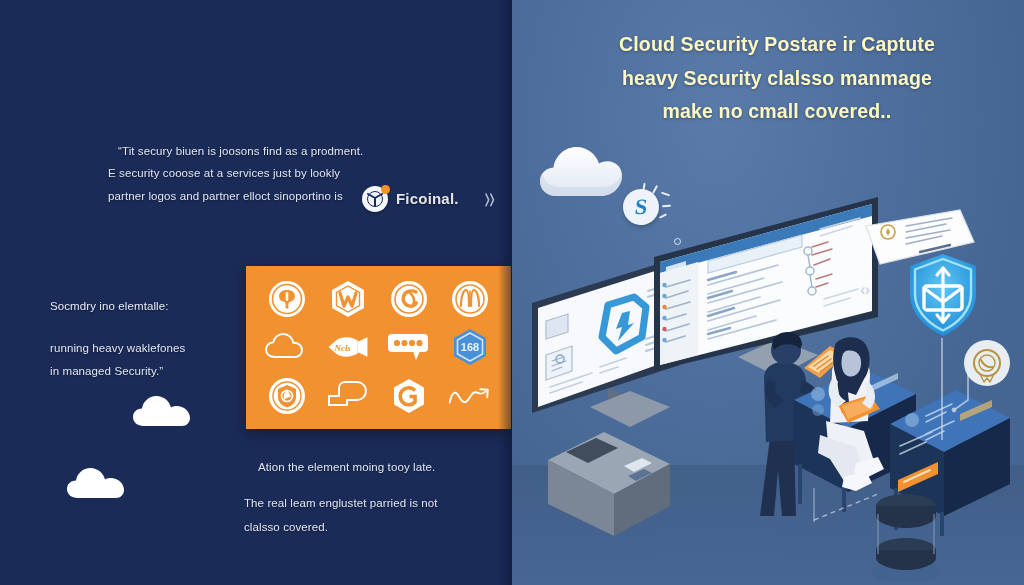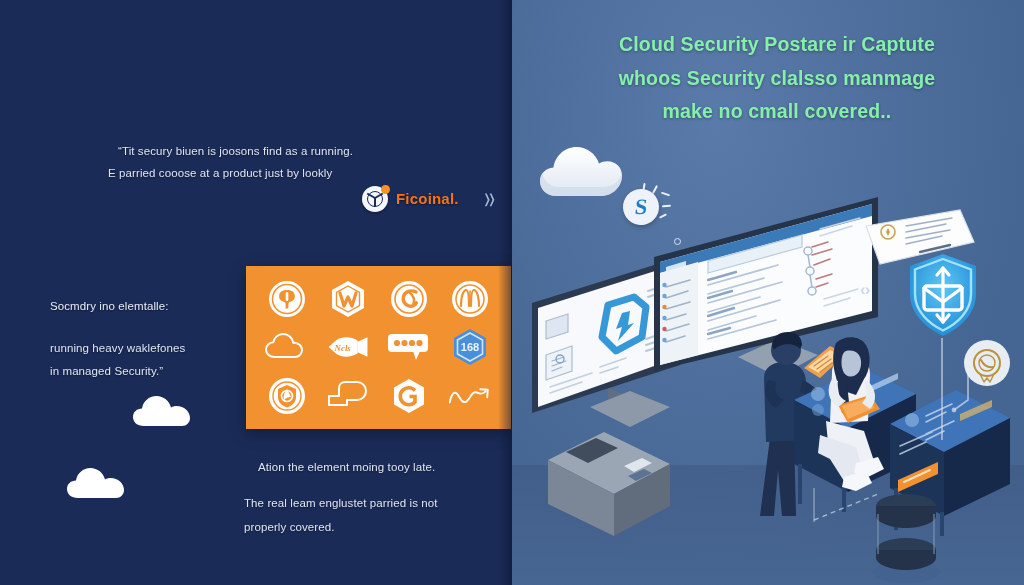--- a/index.html
+++ b/index.html
@@ -64,21 +64,21 @@
   #inline-badge .ring {
     position: absolute; left: 5px; top: 5px; right: 5px; bottom: 5px;
     border: 1.6px solid #1b2b58; border-radius: 50%;
   }
   #inline-badge .dot-orange {
     position: absolute; right: -2px; top: -1px;
     width: 9px; height: 9px; border-radius: 50%; background: #f79324;
   }
   #inline-word {
     position: absolute; left: 396px; top: 190px;
-    color: #f97316; font-size: 15px; font-weight: bold;
+    color: #e5e5e5; font-size: 15px; font-weight: bold;
     letter-spacing: .2px; text-shadow: 0 1px 2px rgba(0,0,0,.5);
   }
   #inline-chev {
     position: absolute; left: 485px; top: 191px;
     color: #a9bad8; font-size: 14px; font-weight: bold;
   }
 
   
   #logo-grid {
     position: absolute; left: 246px; top: 266px;
@@ -115,21 +115,21 @@
   
   #floor {
     position: absolute; left: 0; bottom: 0; width: 100%; height: 120px;
     background: linear-gradient(to bottom, rgba(60,88,128,.55), rgba(72,102,146,.85));
   }
 
   #headline {
     position: absolute; left: 80px; top: 28px;
     width: 370px;
     text-align: center;
-    color: #86efac;
+    color: #fef9c3;
     font-size: 19.5px;
     font-weight: bold;
     line-height: 1.72;
     letter-spacing: .15px;
     text-shadow: 0 1px 3px rgba(0,0,0,.35);
   }
 
   
   #big-cloud { position: absolute; left: 26px; top: 140px; }
   
@@ -181,22 +181,23 @@
   #stool { position:absolute; left:348px; top:488px; }
 </style>
 </head>
 <body>
 
 <div id="stage">
 
   <div id="left-panel">
 
     <div class="quote-block" id="quote-top">
-      <div class="l1">“Tit secury biuen is joosons find as a running.</div>
-      <div class="l2">E parried cooose at a product just by lookly</div>
+      <div class="l1">“Tit secury biuen is joosons find as a prodment.</div>
+      <div class="l2">E security cooose at a services just by lookly</div>
+      <div class="l2">partner logos and partner elloct sinoportino is</div>
     </div>
 
     <div id="inline-badge">
       <div class="ring"></div>
       <div class="seg" style="transform:translate(-50%,-1px) rotate(0deg)"></div>
       <div class="seg" style="transform:translate(-50%,-1px) rotate(120deg)"></div>
       <div class="seg" style="transform:translate(-50%,-1px) rotate(240deg)"></div>
       <div class="dot-orange"></div>
     </div>
     <div id="inline-word">Ficoinal.</div>
@@ -204,21 +205,21 @@
 
     <div class="quote-block" id="quote-mid">
       <div class="hd">Socmdry ino elemtalle:</div>
       <div>running heavy waklefones</div>
       <div>in managed Security.”</div>
     </div>
 
     <div class="quote-block" id="quote-bot">
       <div class="hd">Ation the element moing tooy late.</div>
       <div>The real leam englustet parried is not</div>
-      <div>properly covered.</div>
+      <div>clalsso covered.</div>
     </div>
 
     <div id="logo-grid">
 
       <div class="glogo">
         <svg width="40" height="40" viewBox="0 0 40 40">
           <circle cx="20" cy="20" r="18" fill="#fff"></circle>
           <circle cx="20" cy="20" r="14.5" fill="none" stroke="#f2912f" stroke-width="1.6"></circle>
           <path d="M13 14c2-3 5-3 7-3s5 0 7 3c1.5 2.4 1 6-1 7.5-1.2.9-2.6 1-3.6 1.6-.8.5-1 1.6-1 3.2v3.2h-2.8v-3.2c0-1.6-.2-2.7-1-3.2-1-.6-2.4-.7-3.6-1.6-2-1.5-2.5-5.1-1-7.5z" fill="#f2912f"></path>
           <rect x="18.7" y="13" width="2.6" height="9" rx="1.3" fill="#fff"></rect>
@@ -326,21 +327,21 @@
         <path d="M12 34 C5 34 1 30 1 25 C1 20 5 16.5 10 16.5 C11 9.5 17 4 24.5 4 C31.5 4 37.5 9 39 15.5 C40.5 14.5 42.5 14 44.5 14 C52 14 58 19.5 58 26 C58 30.5 54.5 34 50 34 Z" fill="#ffffff"></path>
       </svg>
     </div>
   </div>
 
   <div id="right-panel">
     <div id="floor"></div>
 
     <div id="headline">
       <div>Cloud Security Postare ir Captute</div>
-      <div>whoos Security clalsso manmage</div>
+      <div>heavy Security clalsso manmage</div>
       <div>make no cmall covered..</div>
     </div>
 
     <div id="big-cloud">
       <svg width="86" height="62" viewBox="0 0 86 62">
         <defs>
           <linearGradient id="cg" x1="0" y1="0" x2="0" y2="1">
             <stop offset="0%" stop-color="#ffffff"></stop>
             <stop offset="100%" stop-color="#dfe7f2"></stop>
           </linearGradient>

